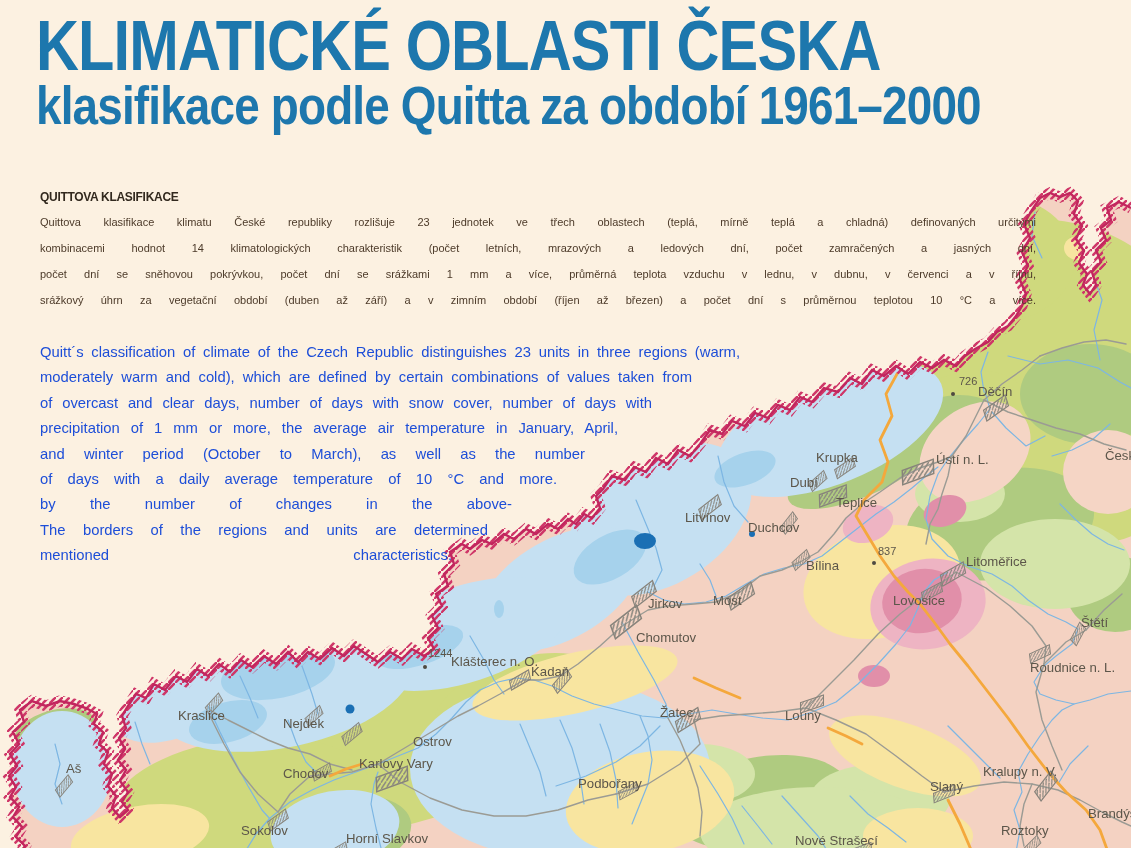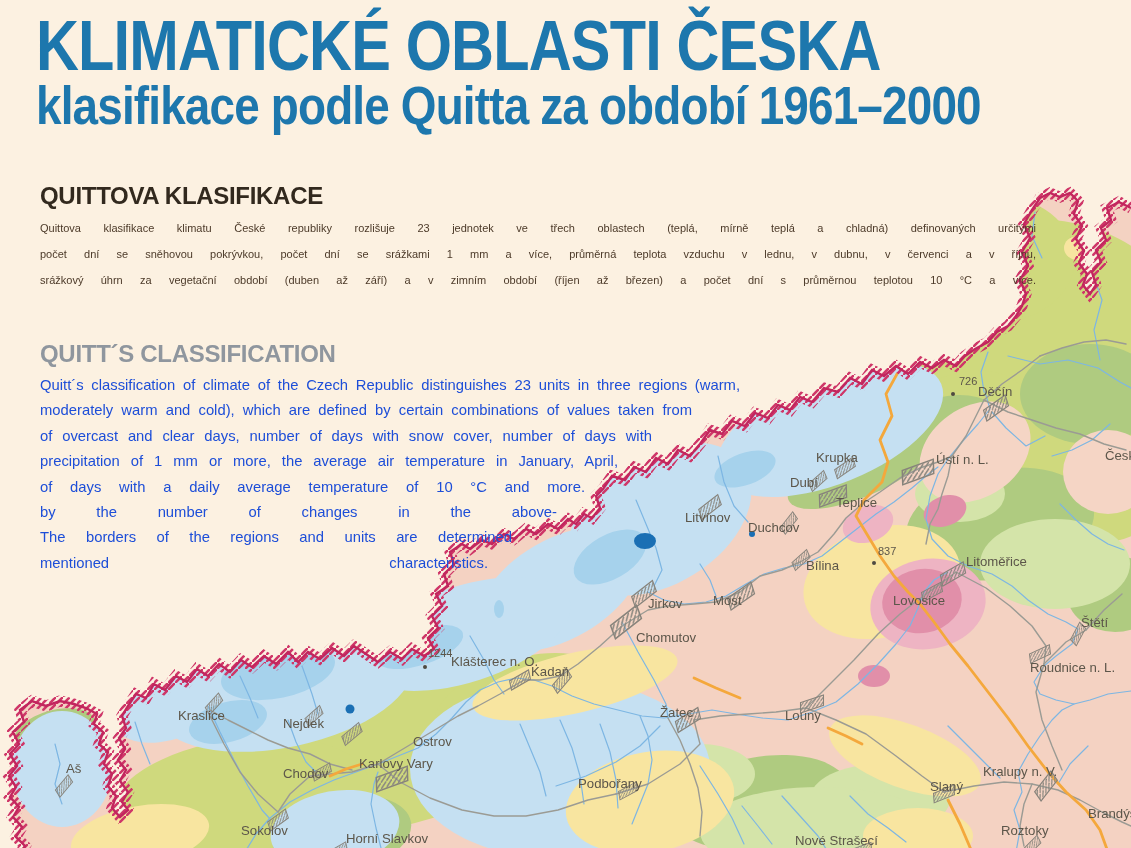--- a/index.html
+++ b/index.html
@@ -19,21 +19,21 @@
     transform:scaleX(.85);transform-origin:left top;
   }
   #title-line2{
     font-size:54px;font-weight:bold;color:#1d77ad;line-height:1.0;margin:-4px 0 0 0;
     white-space:nowrap;letter-spacing:-1px;
     transform:scaleX(.85);transform-origin:left top;
   }
 
   
   #czech-block{left:40px;top:182px;width:996px}
-  .sec-heading{font-size:24px;font-weight:bold;margin:0 0 5px 0;letter-spacing:-.3px}
+  .sec-heading{font-size:12px;font-weight:bold;margin:8px 0 5px 0;letter-spacing:-.3px}
   #czech-block .sec-heading{color:#32291e}
   .cz-line{
     font-size:11px;color:#4c3a29;line-height:26px;height:26px;
     white-space:nowrap;overflow:hidden;width:100%;
     text-align:justify;text-align-last:justify;
   }
   .cz-line.last{text-align-last:left}
 
   
   #english-block{left:40px;top:340px;width:720px}
@@ -384,30 +384,31 @@
 
 <div class="text-layer" id="title-block">
   <h1 id="title-line1">KLIMATICKÉ OBLASTI ČESKA</h1>
   <h2 id="title-line2">klasifikace podle Quitta za období 1961–2000</h2>
 </div>
 
 <div class="text-layer" id="czech-block">
   <div class="sec-heading">QUITTOVA KLASIFIKACE</div>
   <div id="cz-lines">
       <div class="cz-line">Quittova klasifikace klimatu České republiky rozlišuje 23 jednotek ve třech oblastech (teplá, mírně teplá a chladná) definovaných určitými</div>
+      <div class="cz-line">kombinacemi hodnot 14 klimatologických charakteristik (počet letních, mrazových a ledových dní, počet zamračených a jasných dní,</div>
       <div class="cz-line">počet dní se sněhovou pokrývkou, počet dní se srážkami 1 mm a více, průměrná teplota vzduchu v lednu, v dubnu, v červenci a v říjnu,</div>
       <div class="cz-line">srážkový úhrn za vegetační období (duben až září) a v zimním období (říjen až březen) a počet dní s průměrnou teplotou 10 °C a více.</div>
     </div>
 </div>
 
 <div class="text-layer" id="english-block">
-  <div class="sec-heading">QUITT´S CLASSIFICATION</div>
   <div id="en-lines">
       <div class="en-line">Quitt´s classification of climate of the Czech Republic distinguishes 23 units in three regions (warm,</div>
       <div class="en-line">moderately warm and cold), which are defined by certain combinations of values taken from</div>
       <div class="en-line">of overcast and clear days, number of days with snow cover, number of days with</div>
       <div class="en-line">precipitation of 1 mm or more, the average air temperature in January, April,</div>
+      <div class="en-line">and winter period (October to March), as well as the number</div>
       <div class="en-line">of days with a daily average temperature of 10 °C and more.</div>
       <div class="en-line">by the number of changes in the above-</div>
       <div class="en-line">The borders of the regions and units are determined</div>
       <div class="en-line last">mentioned characteristics.</div>
     </div>
 </div>
 
 </body></html>

